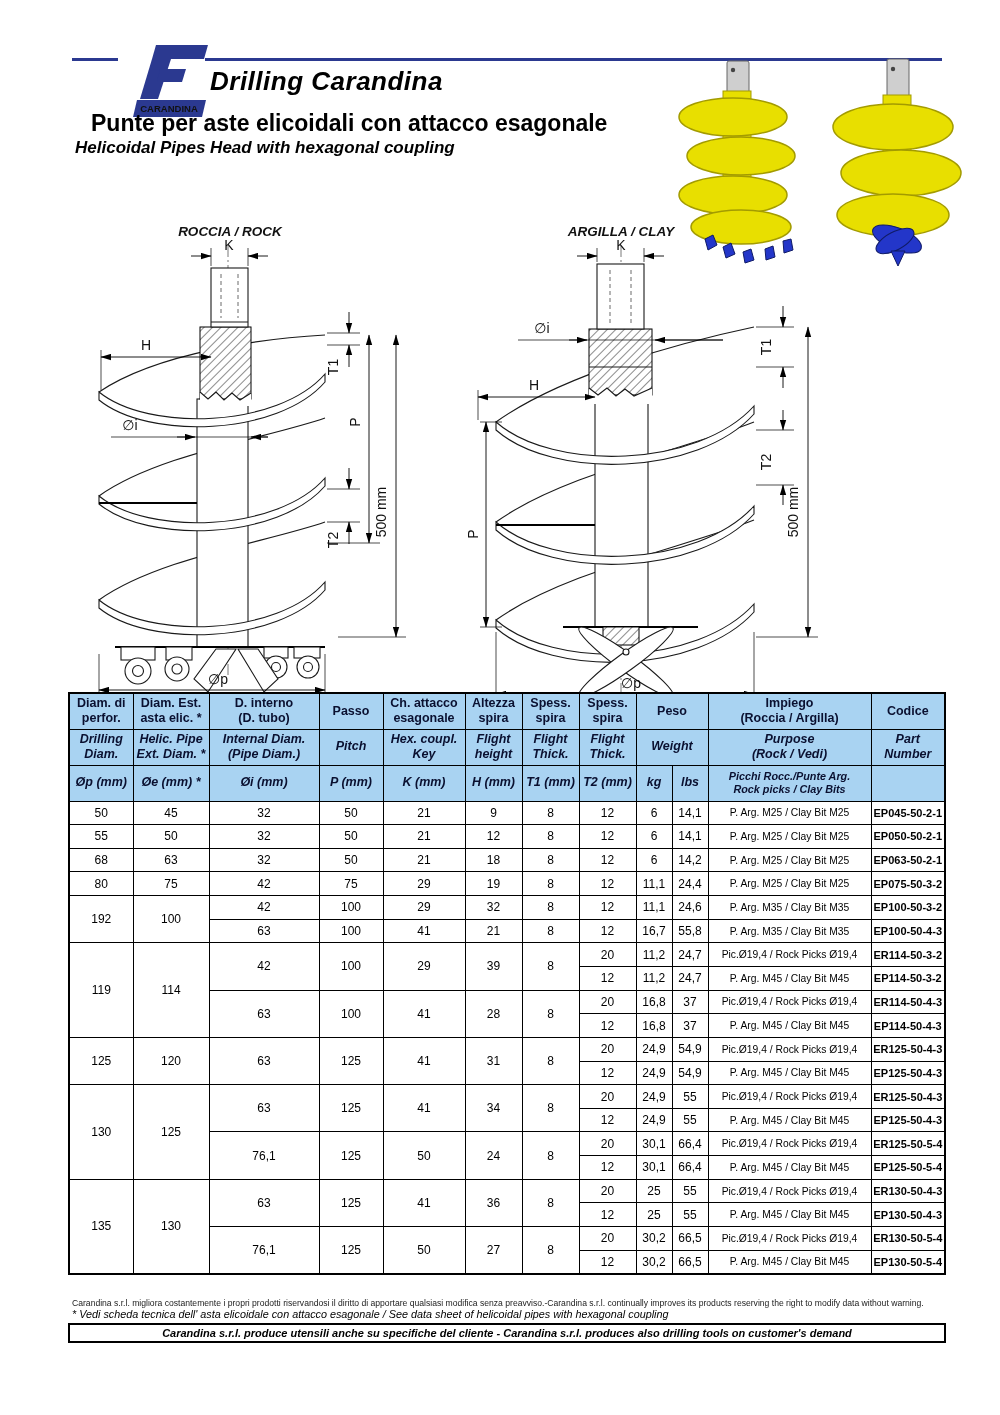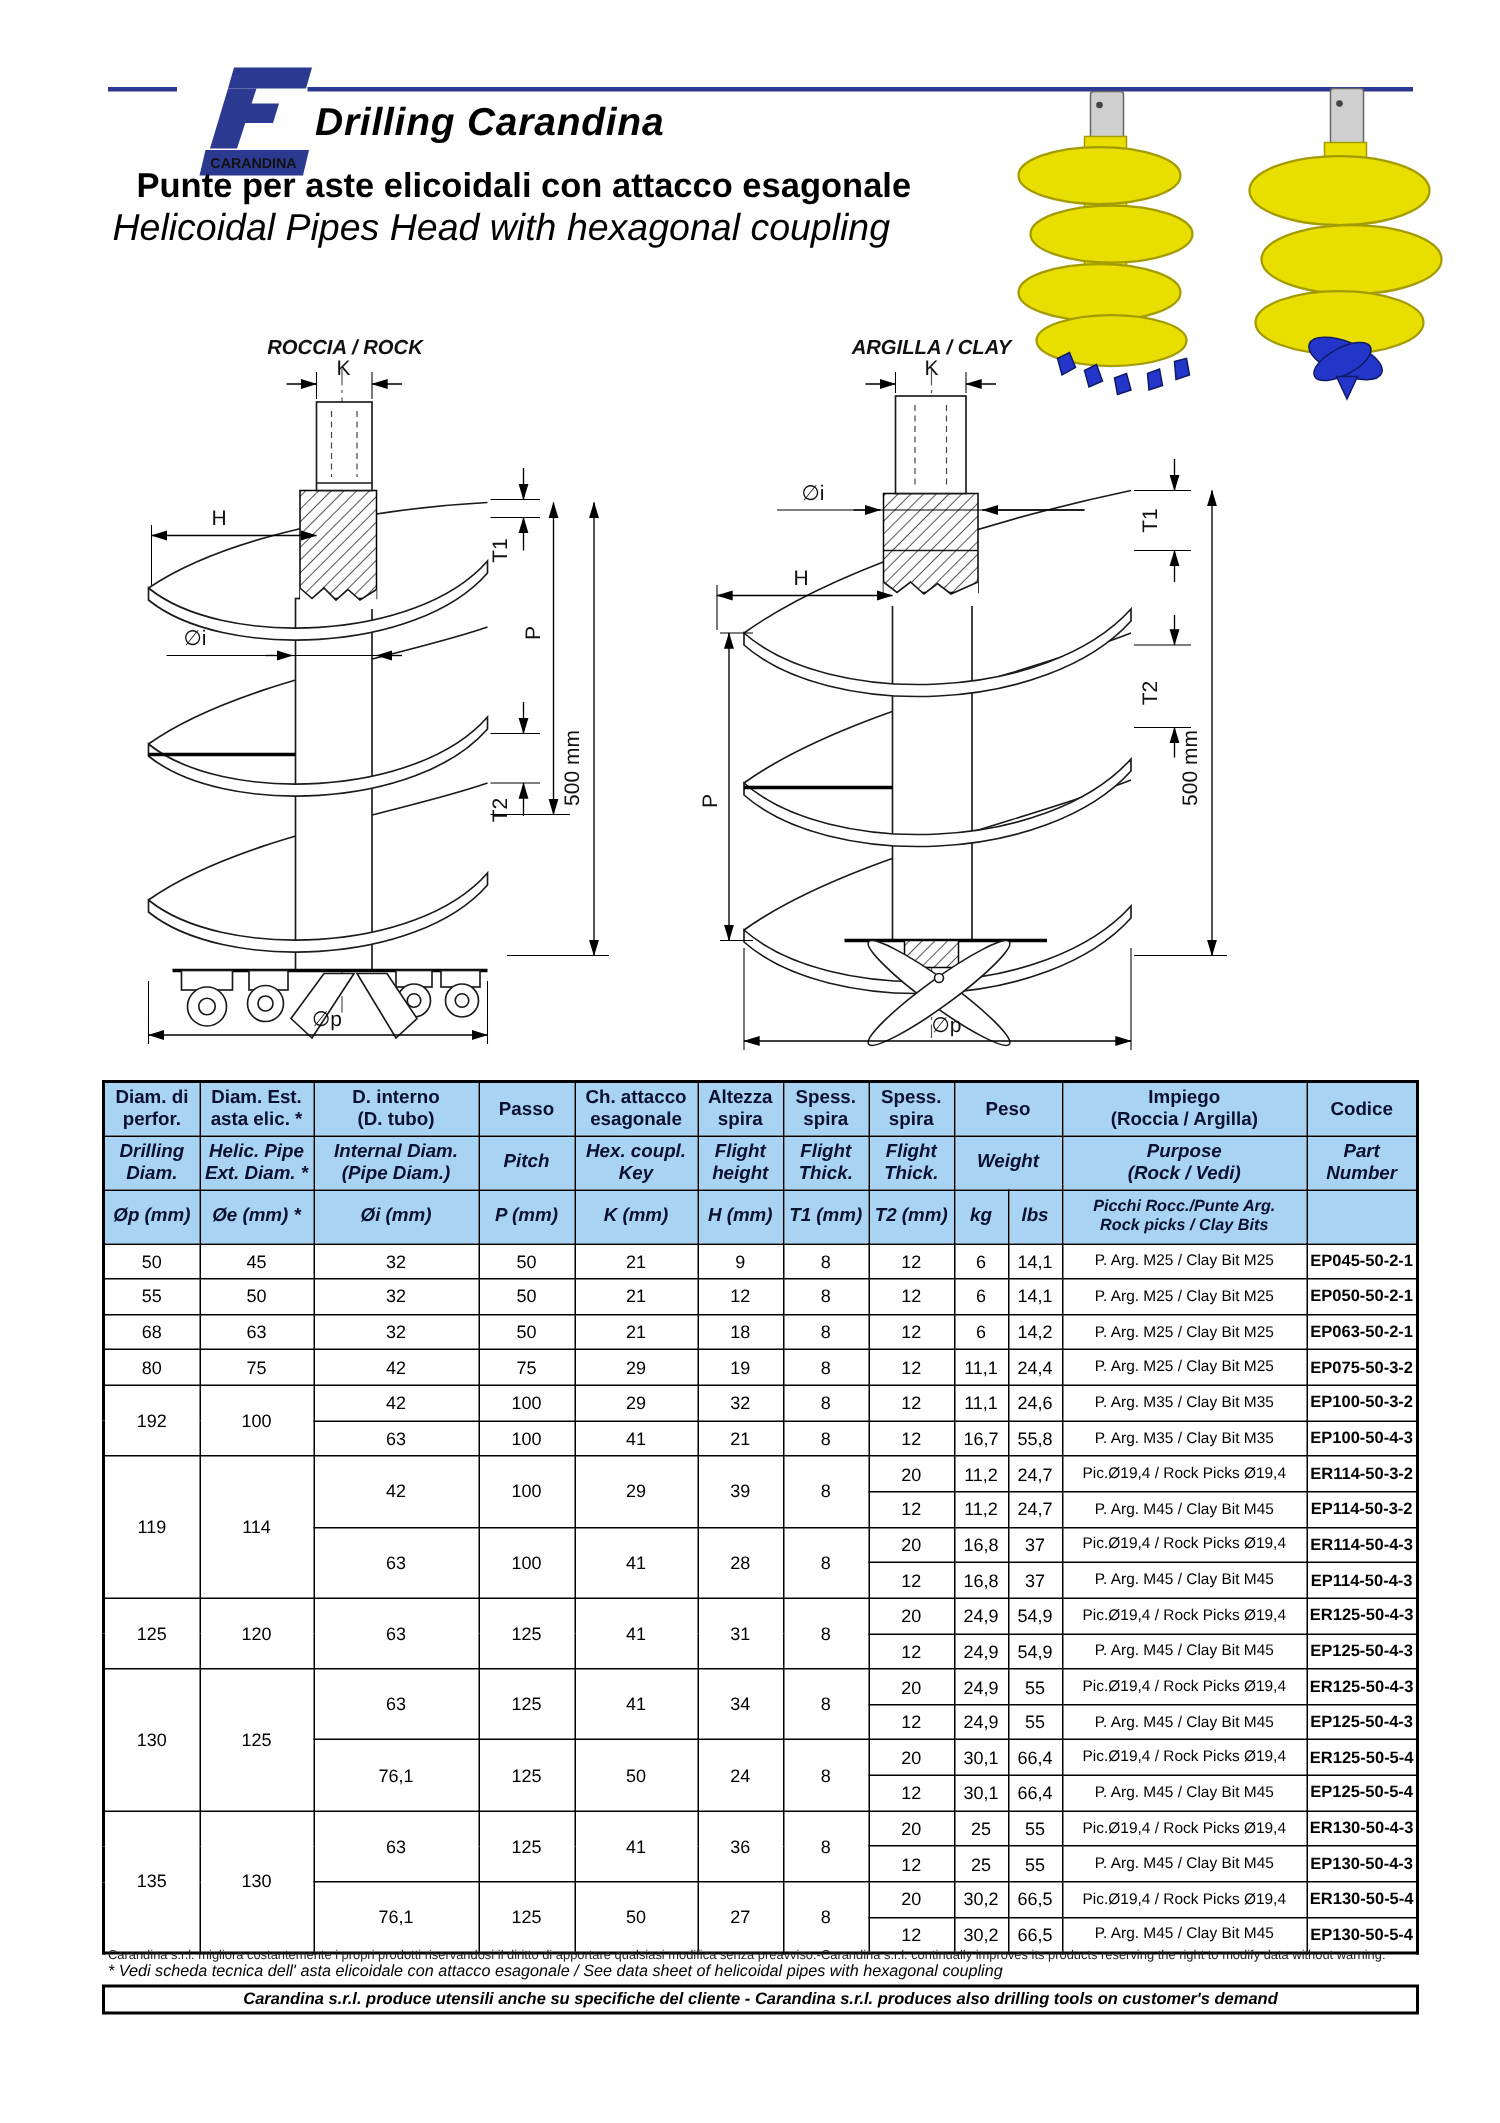--- a/index.html
+++ b/index.html
@@ -11,39 +11,39 @@
   
   .rule{position:absolute; height:3px; background:#2b3990;}
   .rule-left{left:72px; top:58px; width:46px;}
   .rule-right{left:205px; top:58px; width:737px;}
   .logo{position:absolute; left:126px; top:43px;}
   .tagline{
     position:absolute; left:210px; top:66px;
     font-size:26px; font-weight:bold; font-style:italic; letter-spacing:0.5px;
   }
   .title-it{position:absolute; left:75px; top:110px; font-size:23px; font-weight:bold;margin-left:16px;}
-  .title-en{position:absolute; left:75px; top:138px; font-size:25px; font-weight:normal; font-style:italic;}
+  .title-en{position:absolute; left:75px; top:138px; font-size:17px; font-weight:bold; font-style:italic;}
   
   .dwg{position:absolute;}
   .dwg-rock{left:88px; top:222px;}
   .dwg-clay{left:468px; top:222px;}
   .render{position:absolute; left:675px; top:55px;}
   svg text{font-family:"Liberation Sans", sans-serif; fill:#111;}
   .dwg-title{font-size:13.5px; font-weight:bold; font-style:italic; text-anchor:middle;}
   .dim-label{font-size:14px; text-anchor:middle;}
   .ln{stroke:#1a1a1a; stroke-width:1.1; fill:none;}
   .lnf{stroke:#1a1a1a; stroke-width:1.1; fill:#fff;}
   .thick{stroke:#000; stroke-width:2.2; fill:none;}
   .dim{stroke:#000; stroke-width:0.9; fill:none;}
   .ext{stroke:#000; stroke-width:0.7; fill:none;}
   .cl{stroke:#555; stroke-width:0.8; fill:none; stroke-dasharray:11 3 2 3;}
   .dash{stroke:#444; stroke-width:0.8; fill:none; stroke-dasharray:4 3;}
   
   .spec-table{
-    position:absolute; left:68px; top:720px;
+    position:absolute; left:68px; top:692px;
     border-collapse:collapse; table-layout:fixed; width:878px;
     border:2px solid #000; background:#fff;padding-left:36px;
   }
   .spec-table th, .spec-table td{
     border:1px solid #000; text-align:center; vertical-align:middle;
     overflow:hidden; padding:0 1px;
   }
   .spec-table thead th{
     background:#a9d3f2; color:#0a1030; font-weight:bold;
     font-size:12.5px; line-height:1.22; white-space:pre-line;

